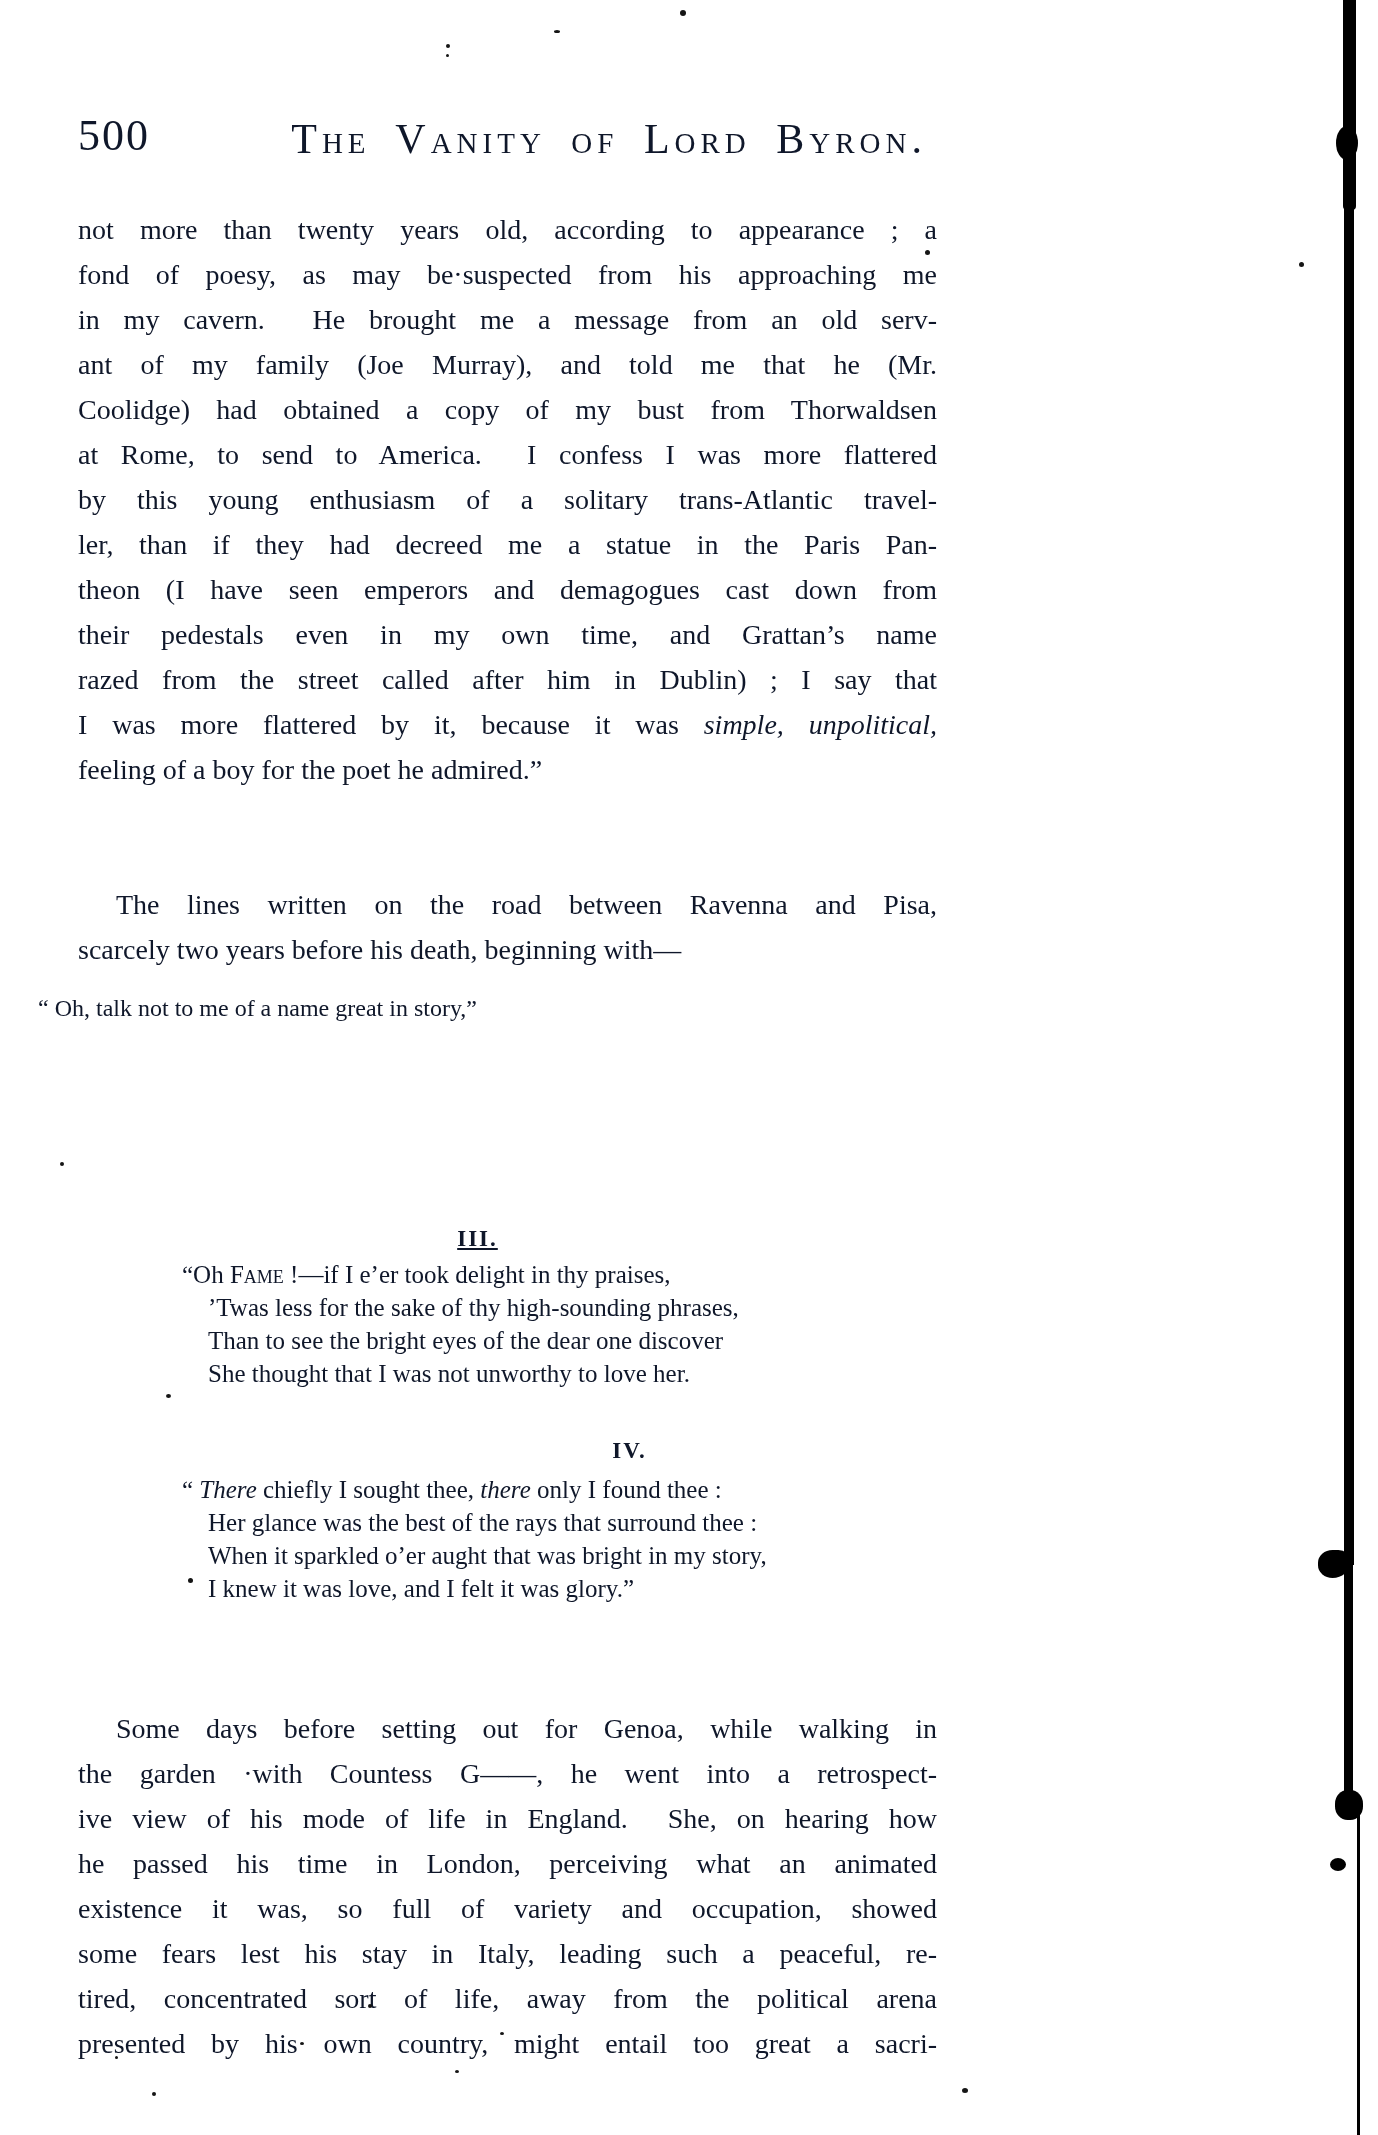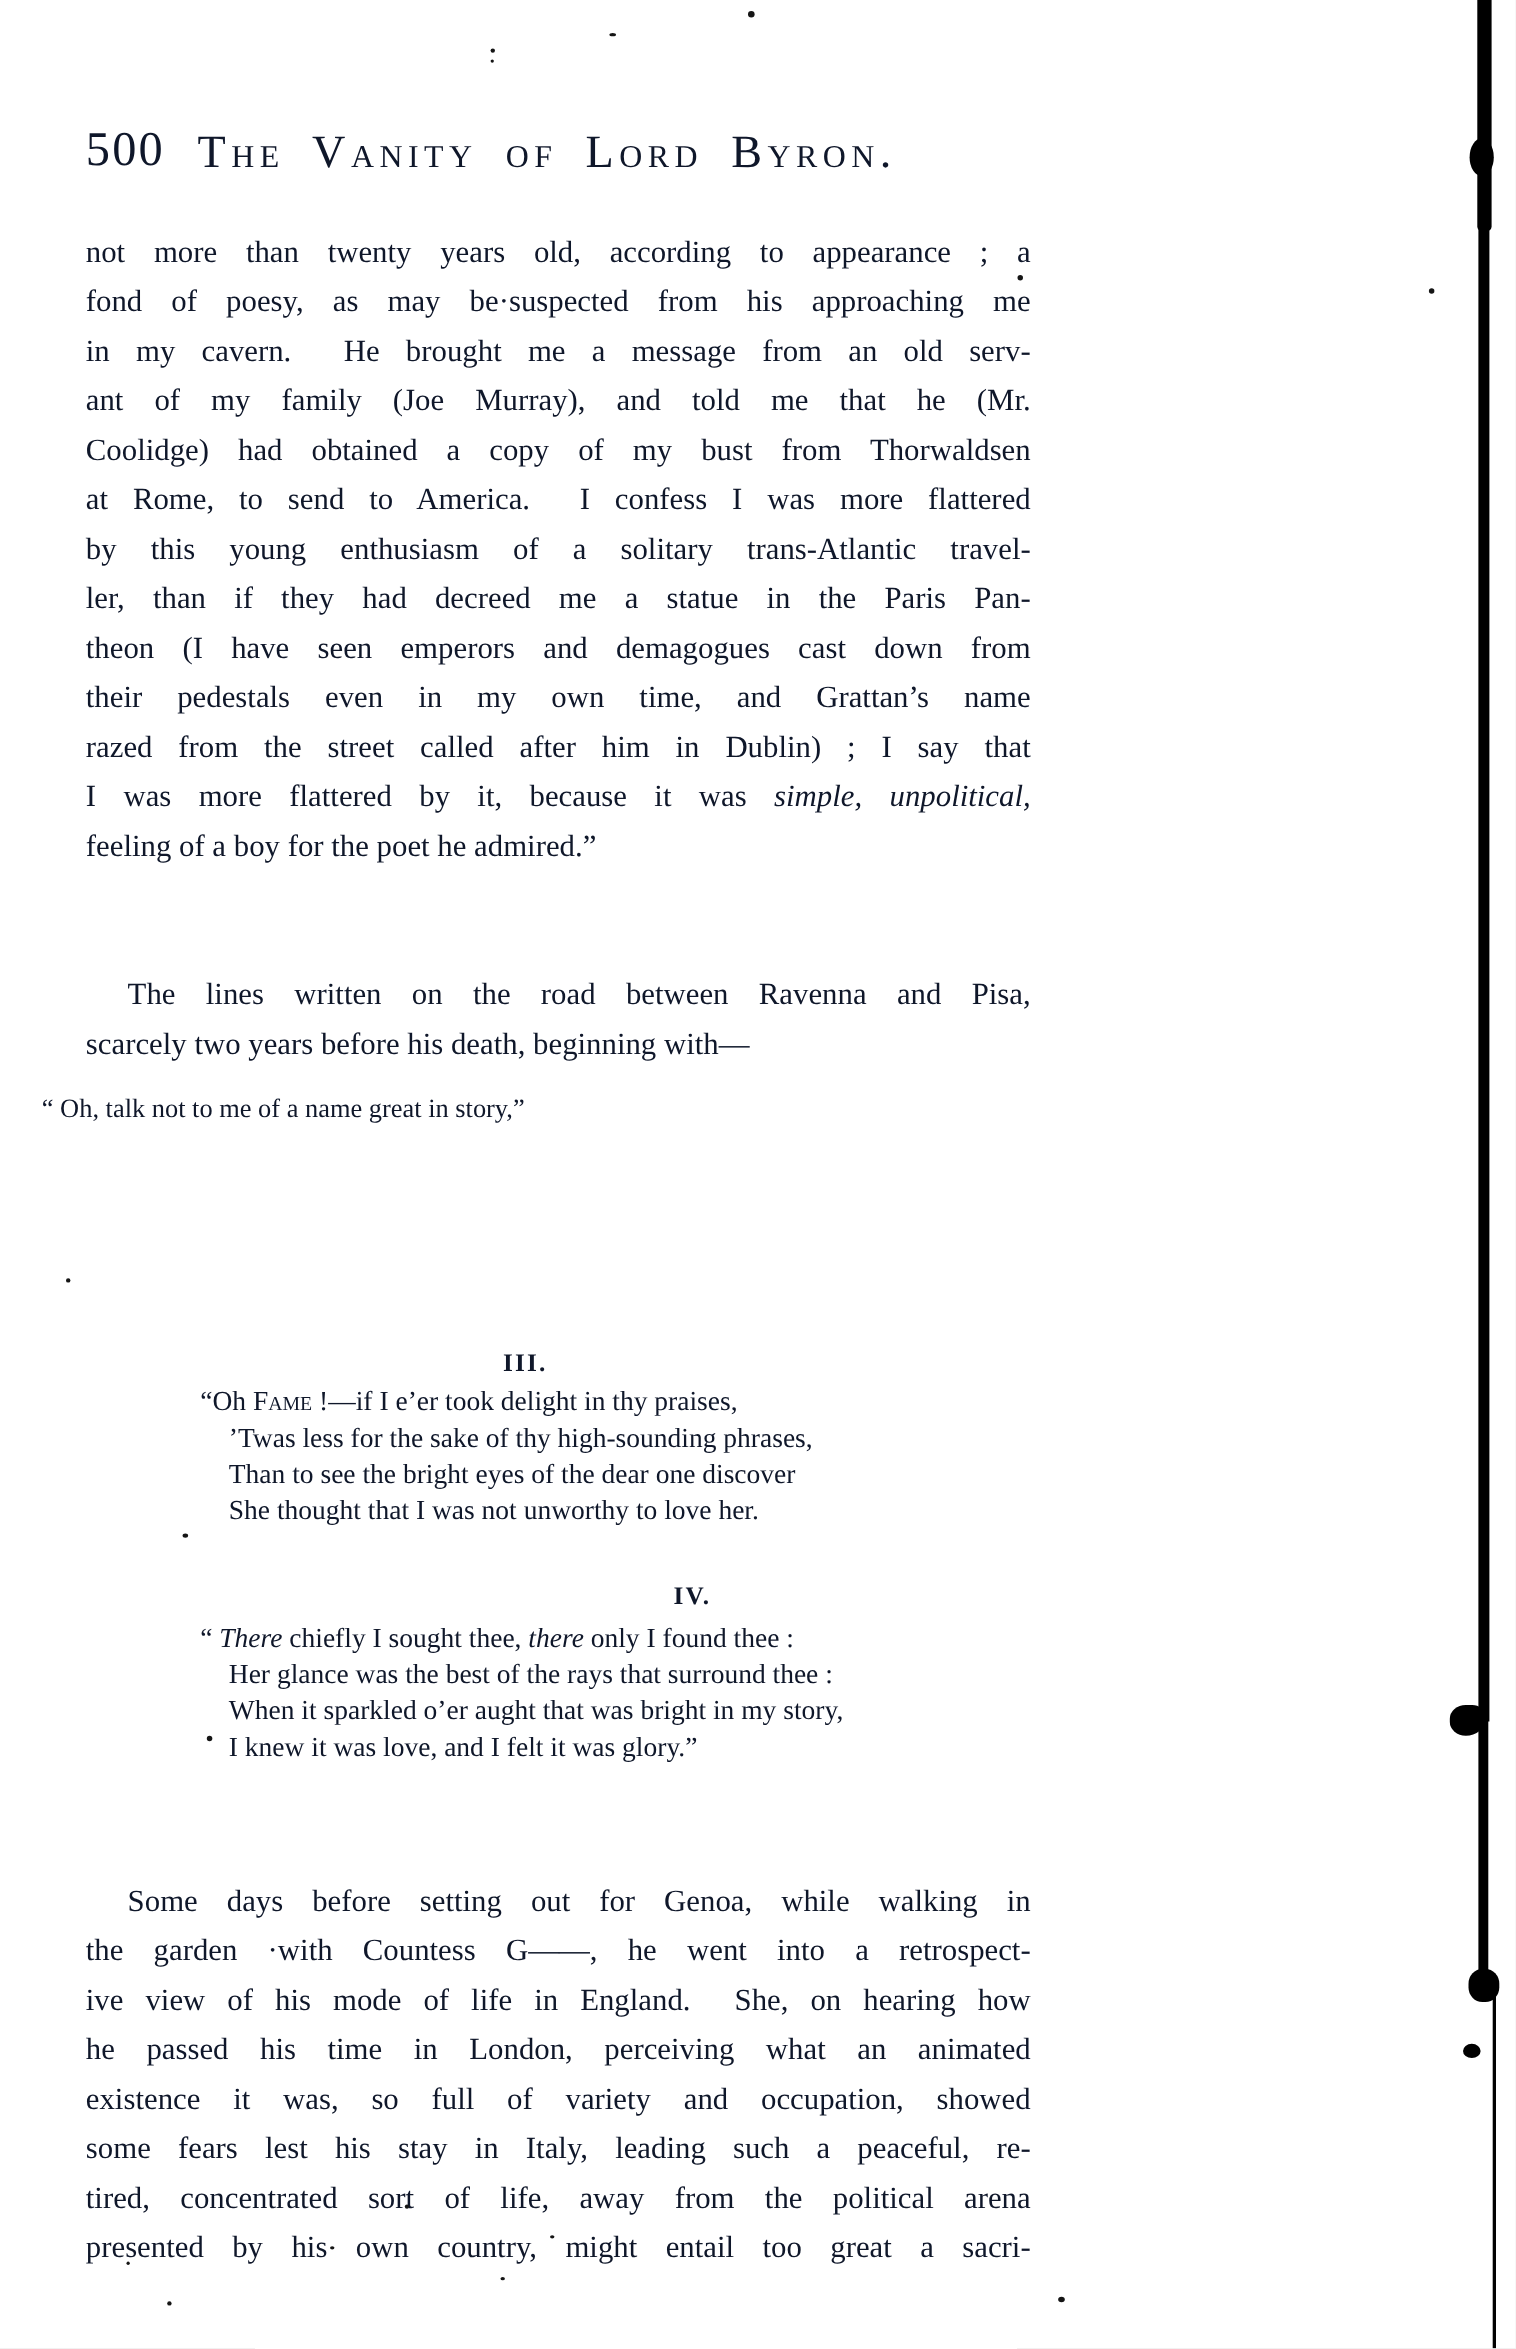--- a/index.html
+++ b/index.html
@@ -8,21 +8,21 @@
     width:1378px;height:2135px;
     background:#ffffff;
     color:#0f172a;
     font-family:"Liberation Serif","DejaVu Serif",serif;
     overflow:hidden;
   }
   
   .header{position:absolute;top:112px;left:78px;width:859px;height:56px;}
   .page-num{position:absolute;left:0;top:0;font-size:44px;line-height:48px;letter-spacing:2px;}
   .running-title{
-    position:absolute;left:0;right:0;top:4px;text-align:center;
+    position:absolute;left:0;right:0;top:4px;text-align:right;
     font-variant:small-caps;font-size:42px;line-height:46px;
     letter-spacing:5px;word-spacing:10px;transform:translateX(-10px);
   }
   
   .block{position:absolute;left:78px;width:859px;}
   #b0{top:207px}
   #b1{top:882px}
   #b2{top:988px}
   #b3{top:1224px}
   #b4{top:1258px}
@@ -33,21 +33,21 @@
   .paragraph .line{
     font-size:28px;line-height:45px;
     text-align:justify;text-align-last:justify;
   }
   .paragraph .line.final{text-align-last:left;}
   .paragraph.indent .line:first-child{text-indent:38px;}
 
   .quote .line{font-size:24px;line-height:40px;text-align:left;transform:translateX(-40px);}
 
   .heading .line{font-size:23px;line-height:30px;text-align:center;letter-spacing:2px;font-weight:bold;}
-  #b3 .line{transform:translateX(-30px);}
+  #b3 .line{transform:translateX(-30px);text-decoration:underline;}
   #b5 .line{transform:translateX(122px);}
 
   .verse .line{font-size:25px;line-height:33px;margin-left:130px;}
   .verse .line:first-child{margin-left:104px;}
 
   .it{font-style:italic;}
   .sc{font-variant:small-caps;}
 
   
   .edge{position:absolute;background:#000;}

